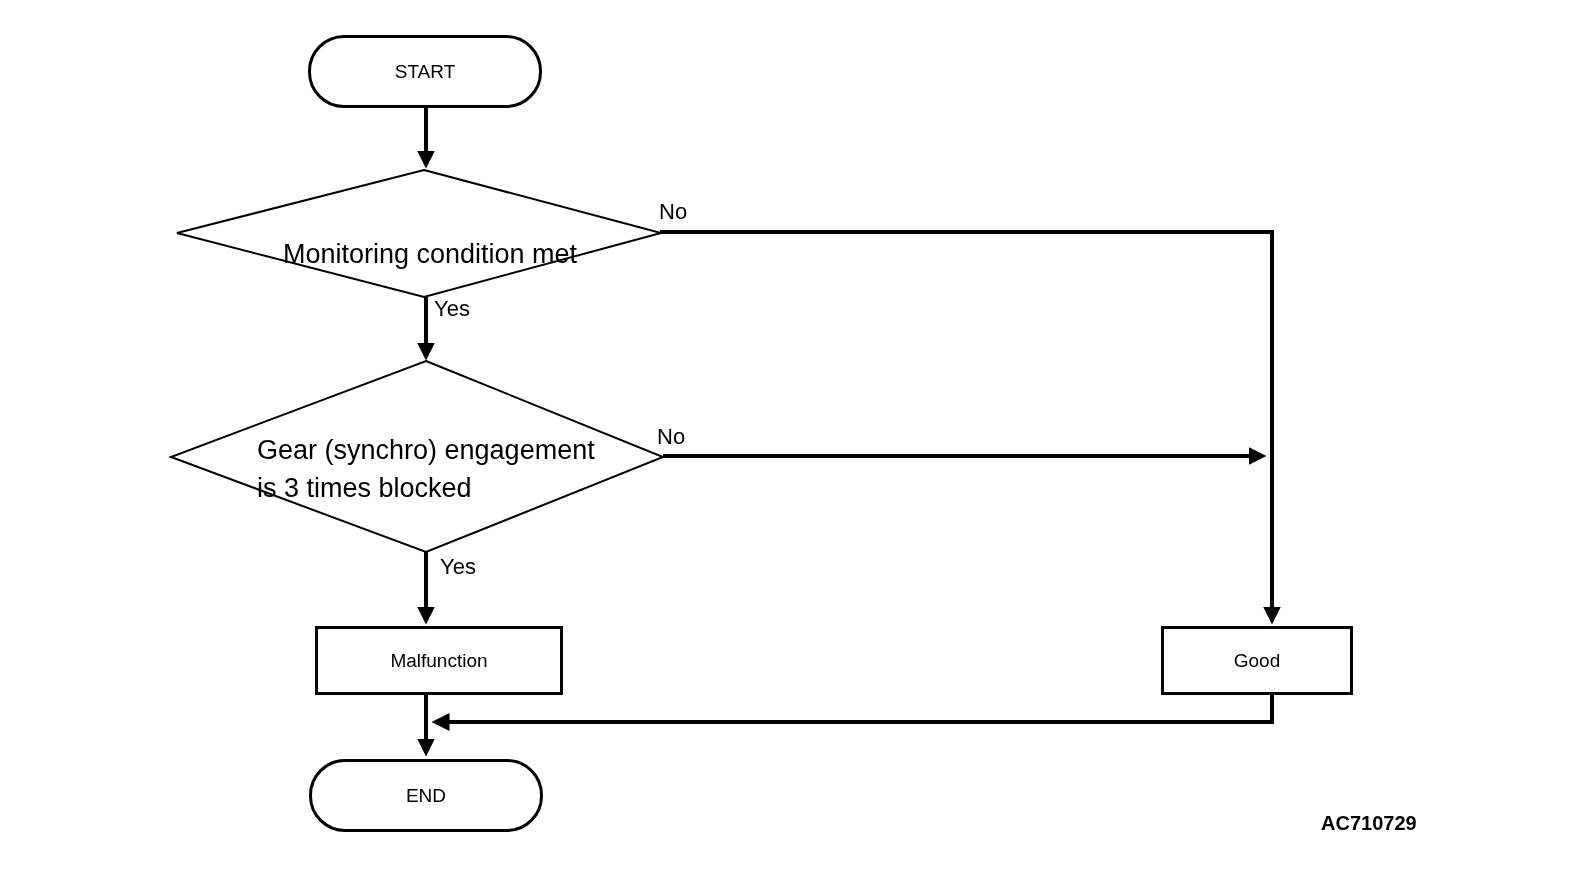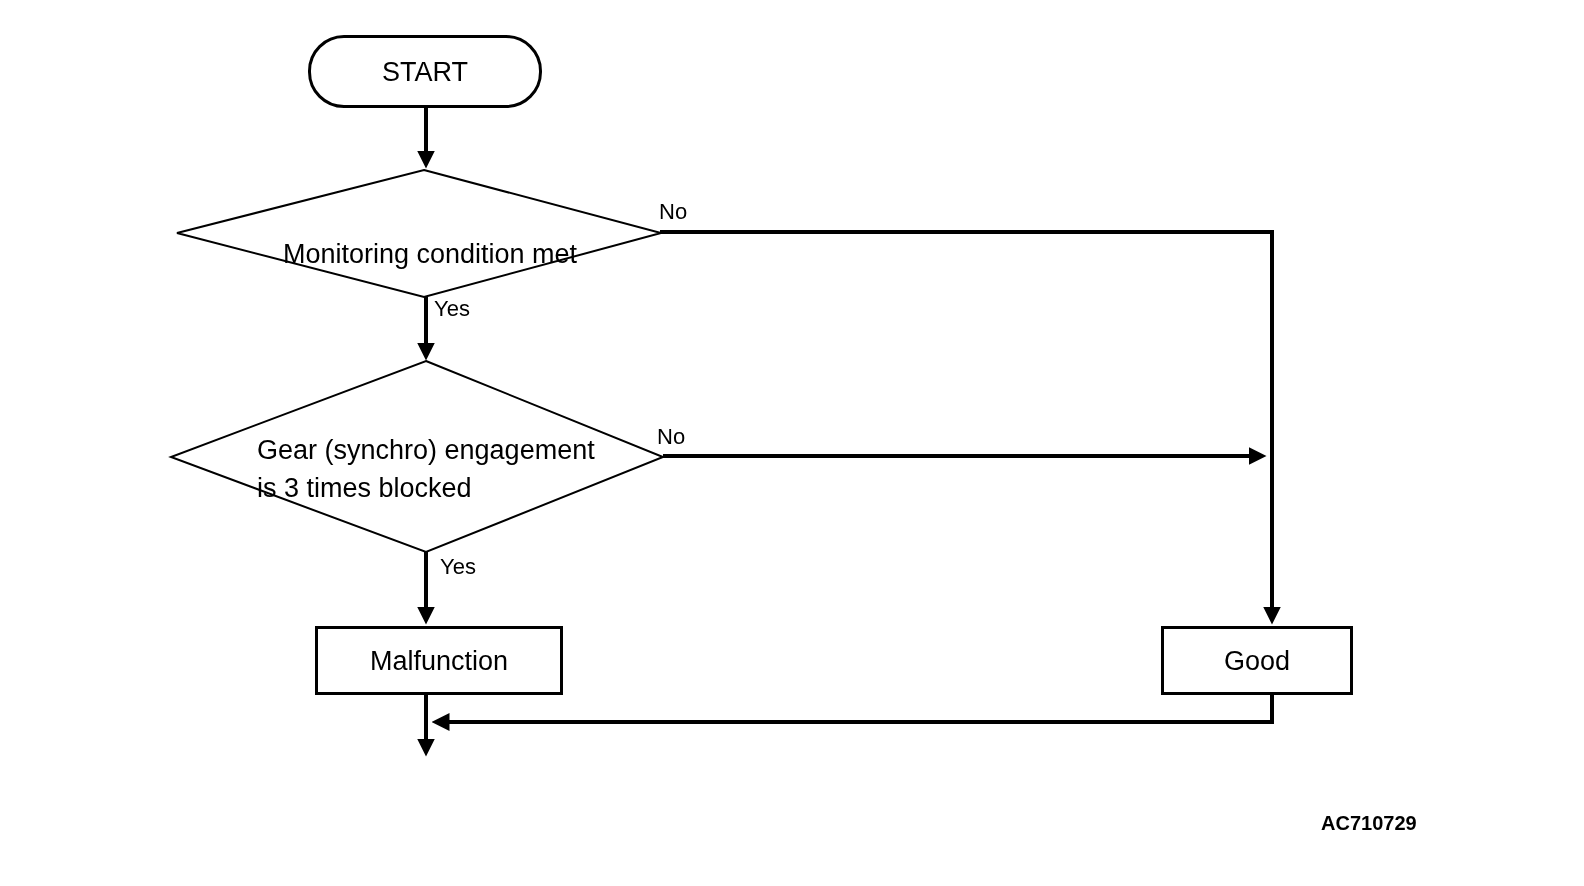--- a/index.html
+++ b/index.html
@@ -38,21 +38,21 @@
     stroke: none;
   }
   .node {
     position: absolute;
     box-sizing: border-box;
     background: var(--bg-color, #ffffff);
     border: 3px solid var(--line-color, #000000);
     display: flex;
     align-items: center;
     justify-content: center;
-    font-size: 27px;
+    font-size: 19px;
     line-height: 30px;
     white-space: nowrap;
   }
   .terminator {
     border-radius: 36px;
   }
   .node-start { left: 308px; top: 35px;  width: 234px; height: 73px; }
   .node-end   { left: 309px; top: 759px; width: 234px; height: 73px; }
   .node-malfunction { left: 315px; top: 626px; width: 248px; height: 69px; }
   .node-good        { left: 1161px; top: 626px; width: 192px; height: 69px; }
@@ -122,20 +122,23 @@
   </div>
 
   <div class="node node-malfunction">
     <span>Malfunction</span>
   </div>
 
   <div class="node node-good">
     <span>Good</span>
   </div>
 
+  <div class="node terminator node-end">
+    <span>END</span>
+  </div>
 
   <div class="decision-label decision1-label">Monitoring condition met</div>
 
   <div class="decision-label decision2-label">
     <div>Gear (synchro) engagement</div>
     <div>is 3 times blocked</div>
   </div>
 
   <div class="edge-label label-d1-no">No</div>
   <div class="edge-label label-d1-yes">Yes</div>

